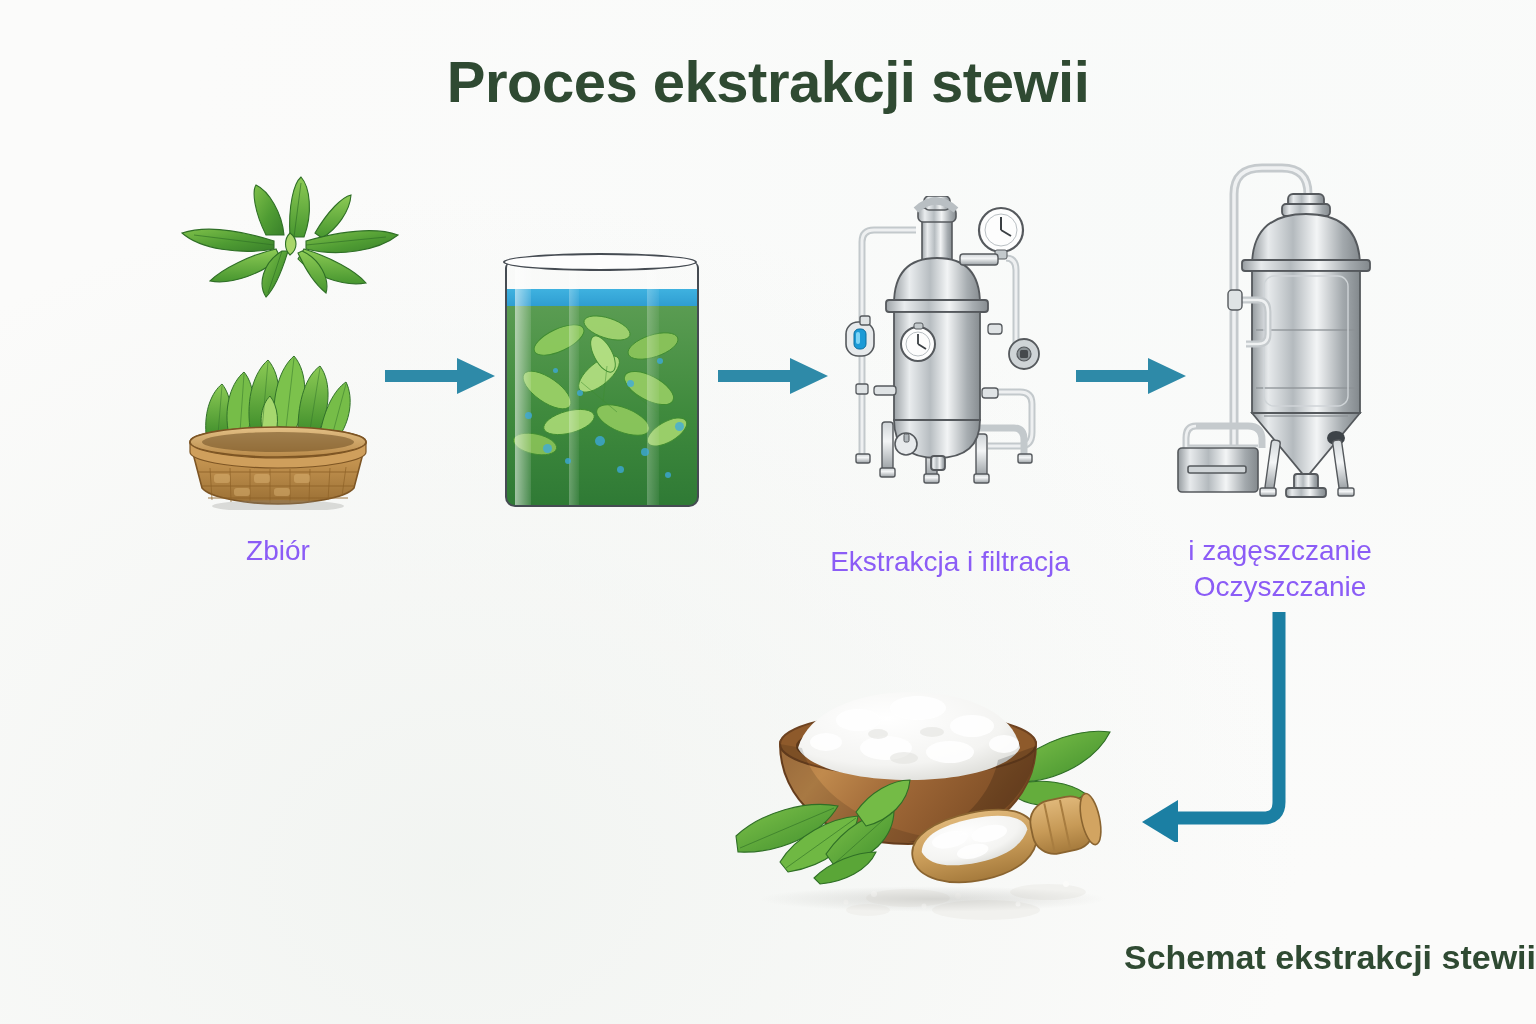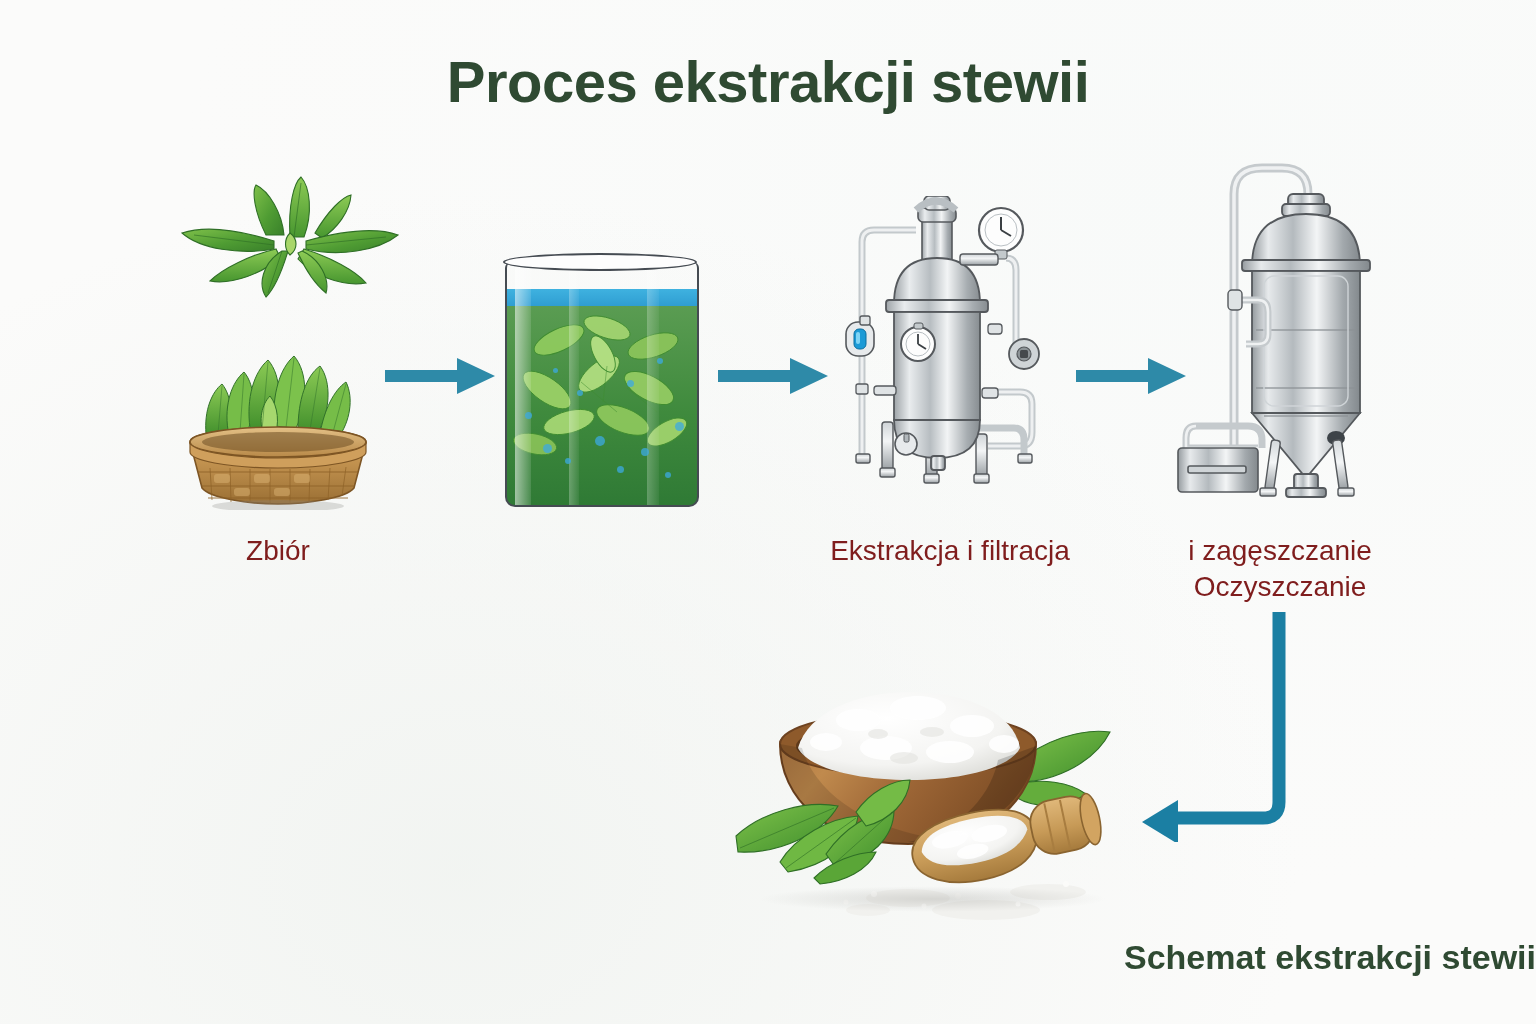--- a/index.html
+++ b/index.html
@@ -36,21 +36,21 @@
     font-size: 58px;
     font-weight: bold;
     letter-spacing: -0.5px;
     color: #2f4a32;
     text-shadow: 0 1px 0 rgba(255,255,255,0.6);
   }
 
   .step-label {
     position: absolute;
     text-align: center;
-    color: #7f1d1d;
+    color: #8b5cf6;
     font-size: 28px;
     line-height: 1.28;
     font-weight: 500;
   }
 
   .caption {
     position: absolute;
     left: 0;
     top: 938px;
     width: 1536px;
@@ -373,21 +373,21 @@
 
     <g fill="#dfe3e5" stroke="#55595d" stroke-width="1.3">
       <rect x="22" y="120" width="10" height="9" rx="2"></rect>
       <rect x="18" y="188" width="12" height="10" rx="2"></rect>
       <rect x="36" y="190" width="22" height="9" rx="3"></rect>
       <rect x="150" y="128" width="14" height="10" rx="3"></rect>
       <rect x="144" y="192" width="16" height="10" rx="3"></rect>
     </g>
   </svg>
 
-  <div class="step-label" style="left:800px; top:533px; width:300px;">Ekstrakcja i filtracja</div>
+  <div class="step-label" style="left:800px; top:544px; width:300px;">Ekstrakcja i filtracja</div>
 
   <div class="arrow-wrap" style="left:1076px; top:358px; width:110px; height:36px;">
     <svg viewBox="0 0 110 36" width="110" height="36">
       <path d="M0 12 H72 V0 L110 18 L72 36 V24 H0 Z" fill="#2e8aa8"></path>
     </svg>
   </div>
 
   <svg class="concentrator" viewBox="0 0 215 352">
     <defs>
       <linearGradient id="steel2" x1="0" y1="0" x2="1" y2="0">

